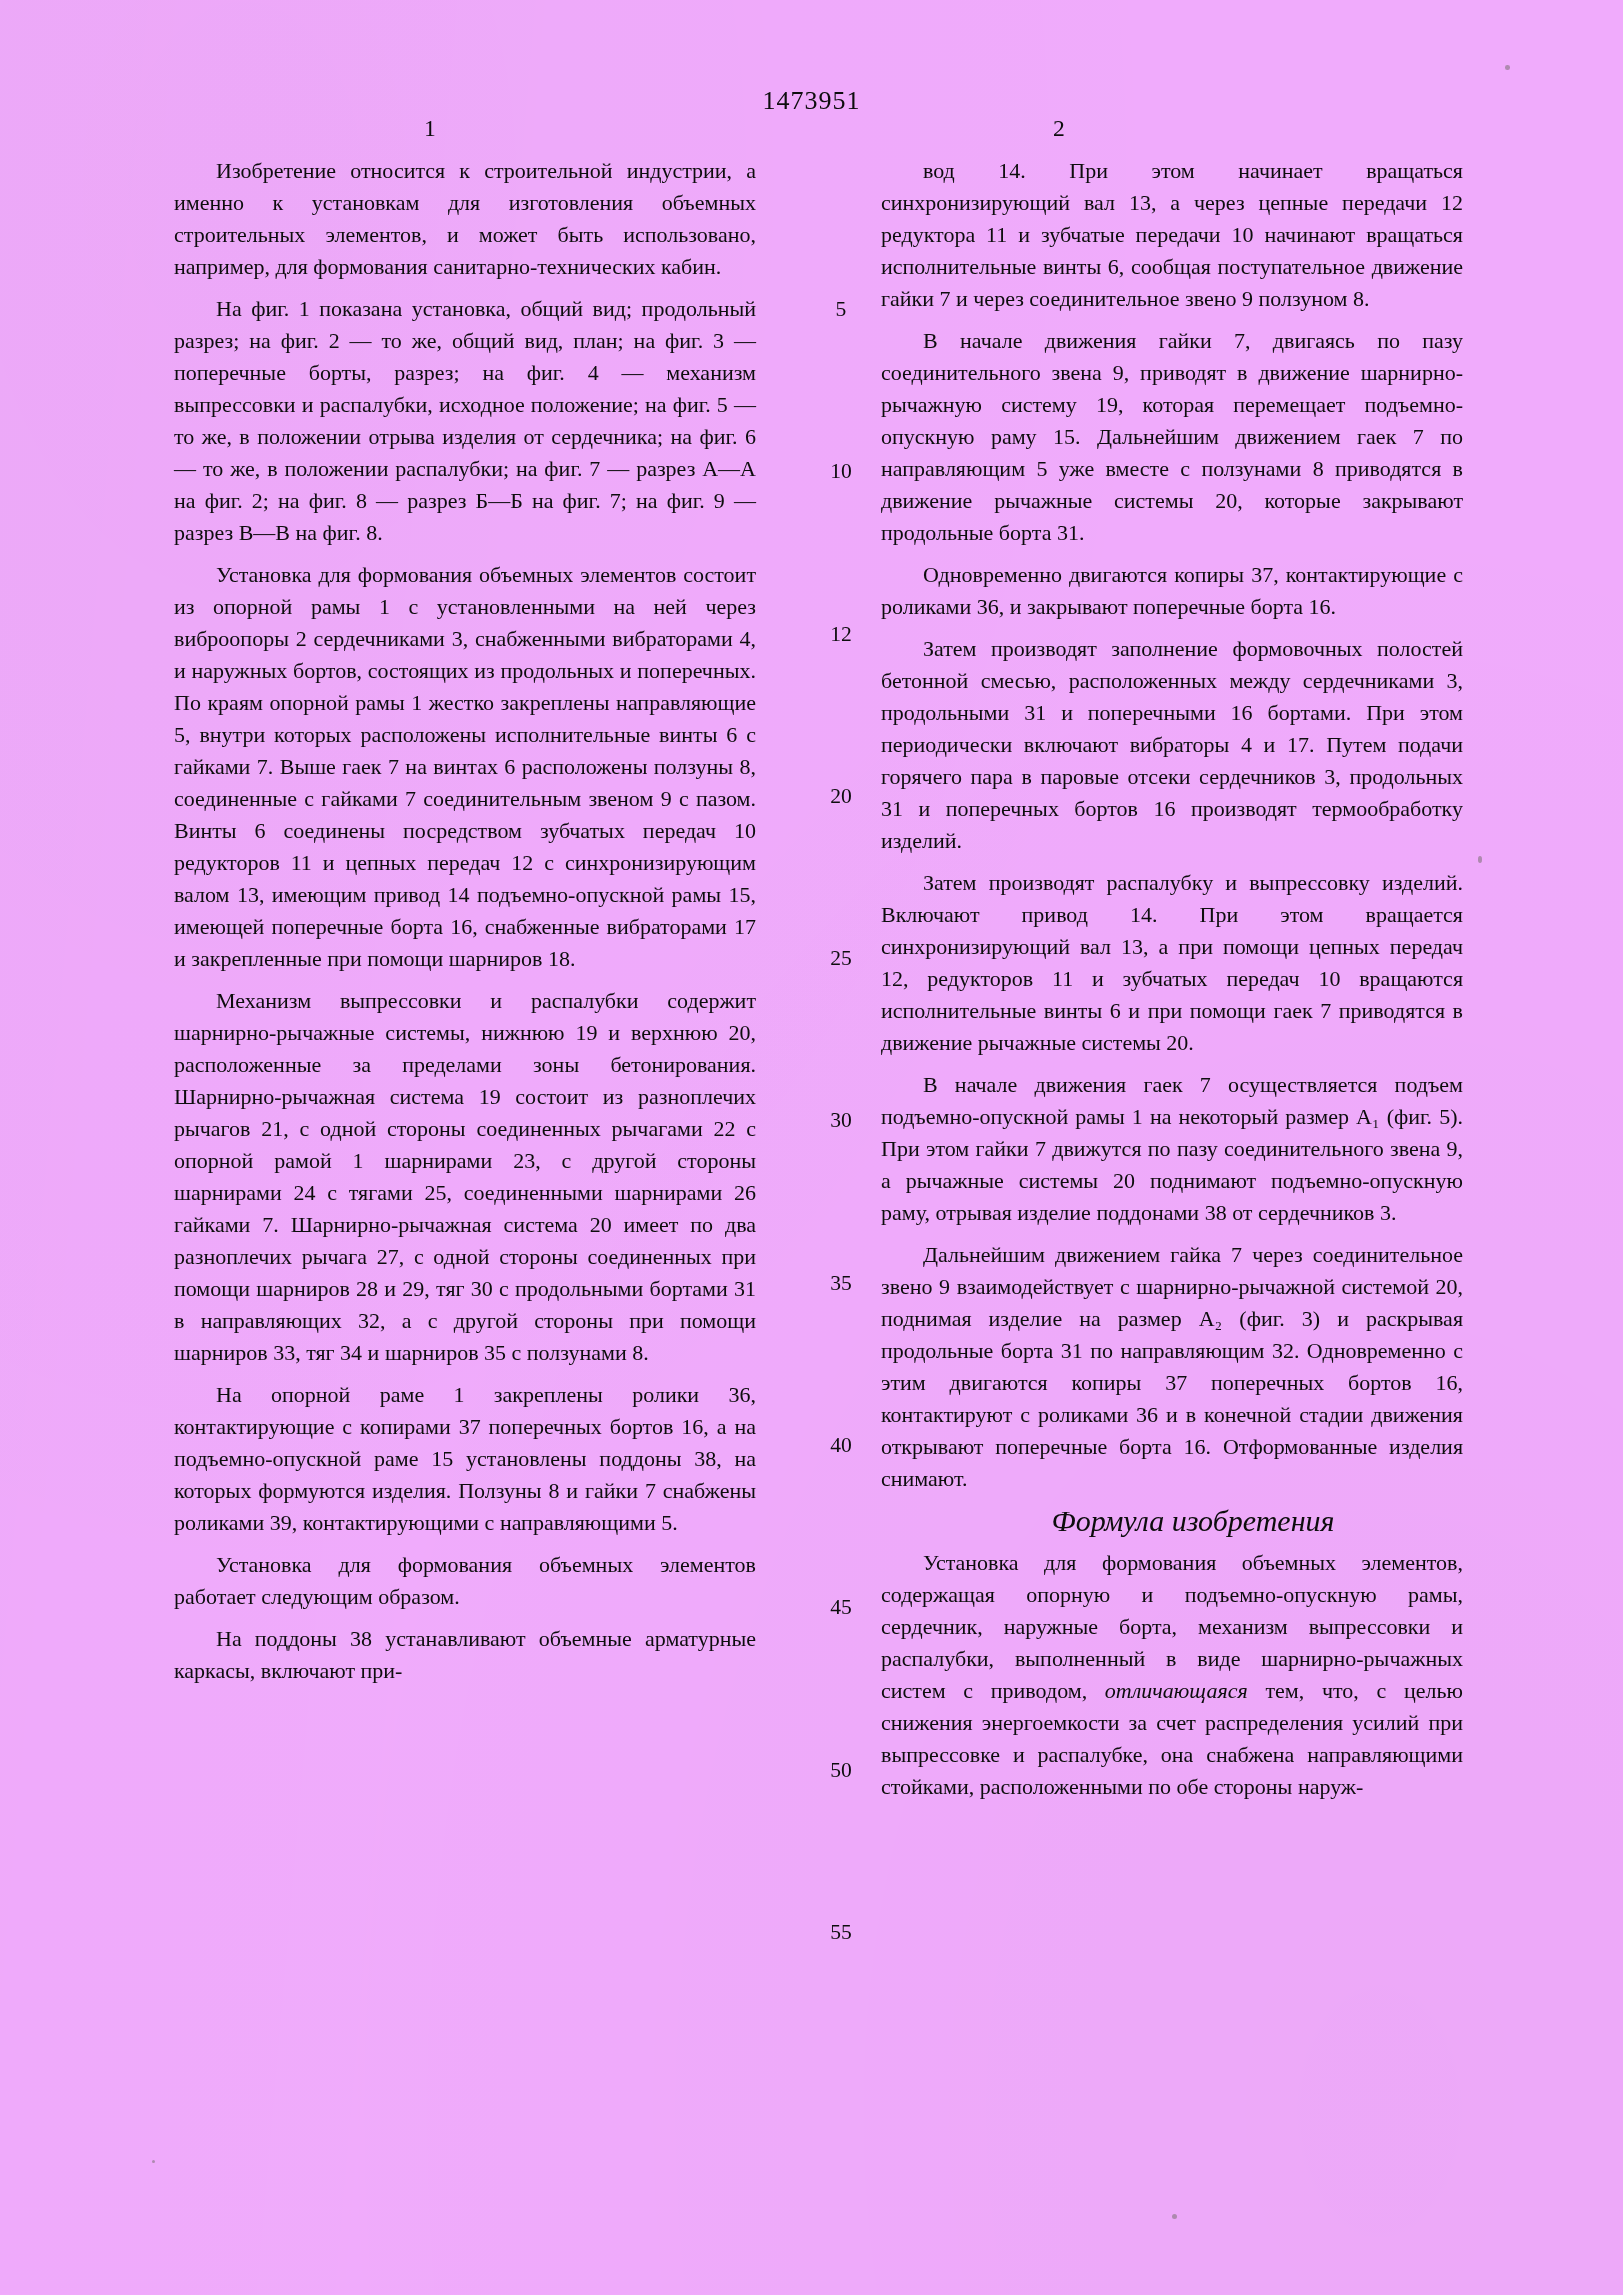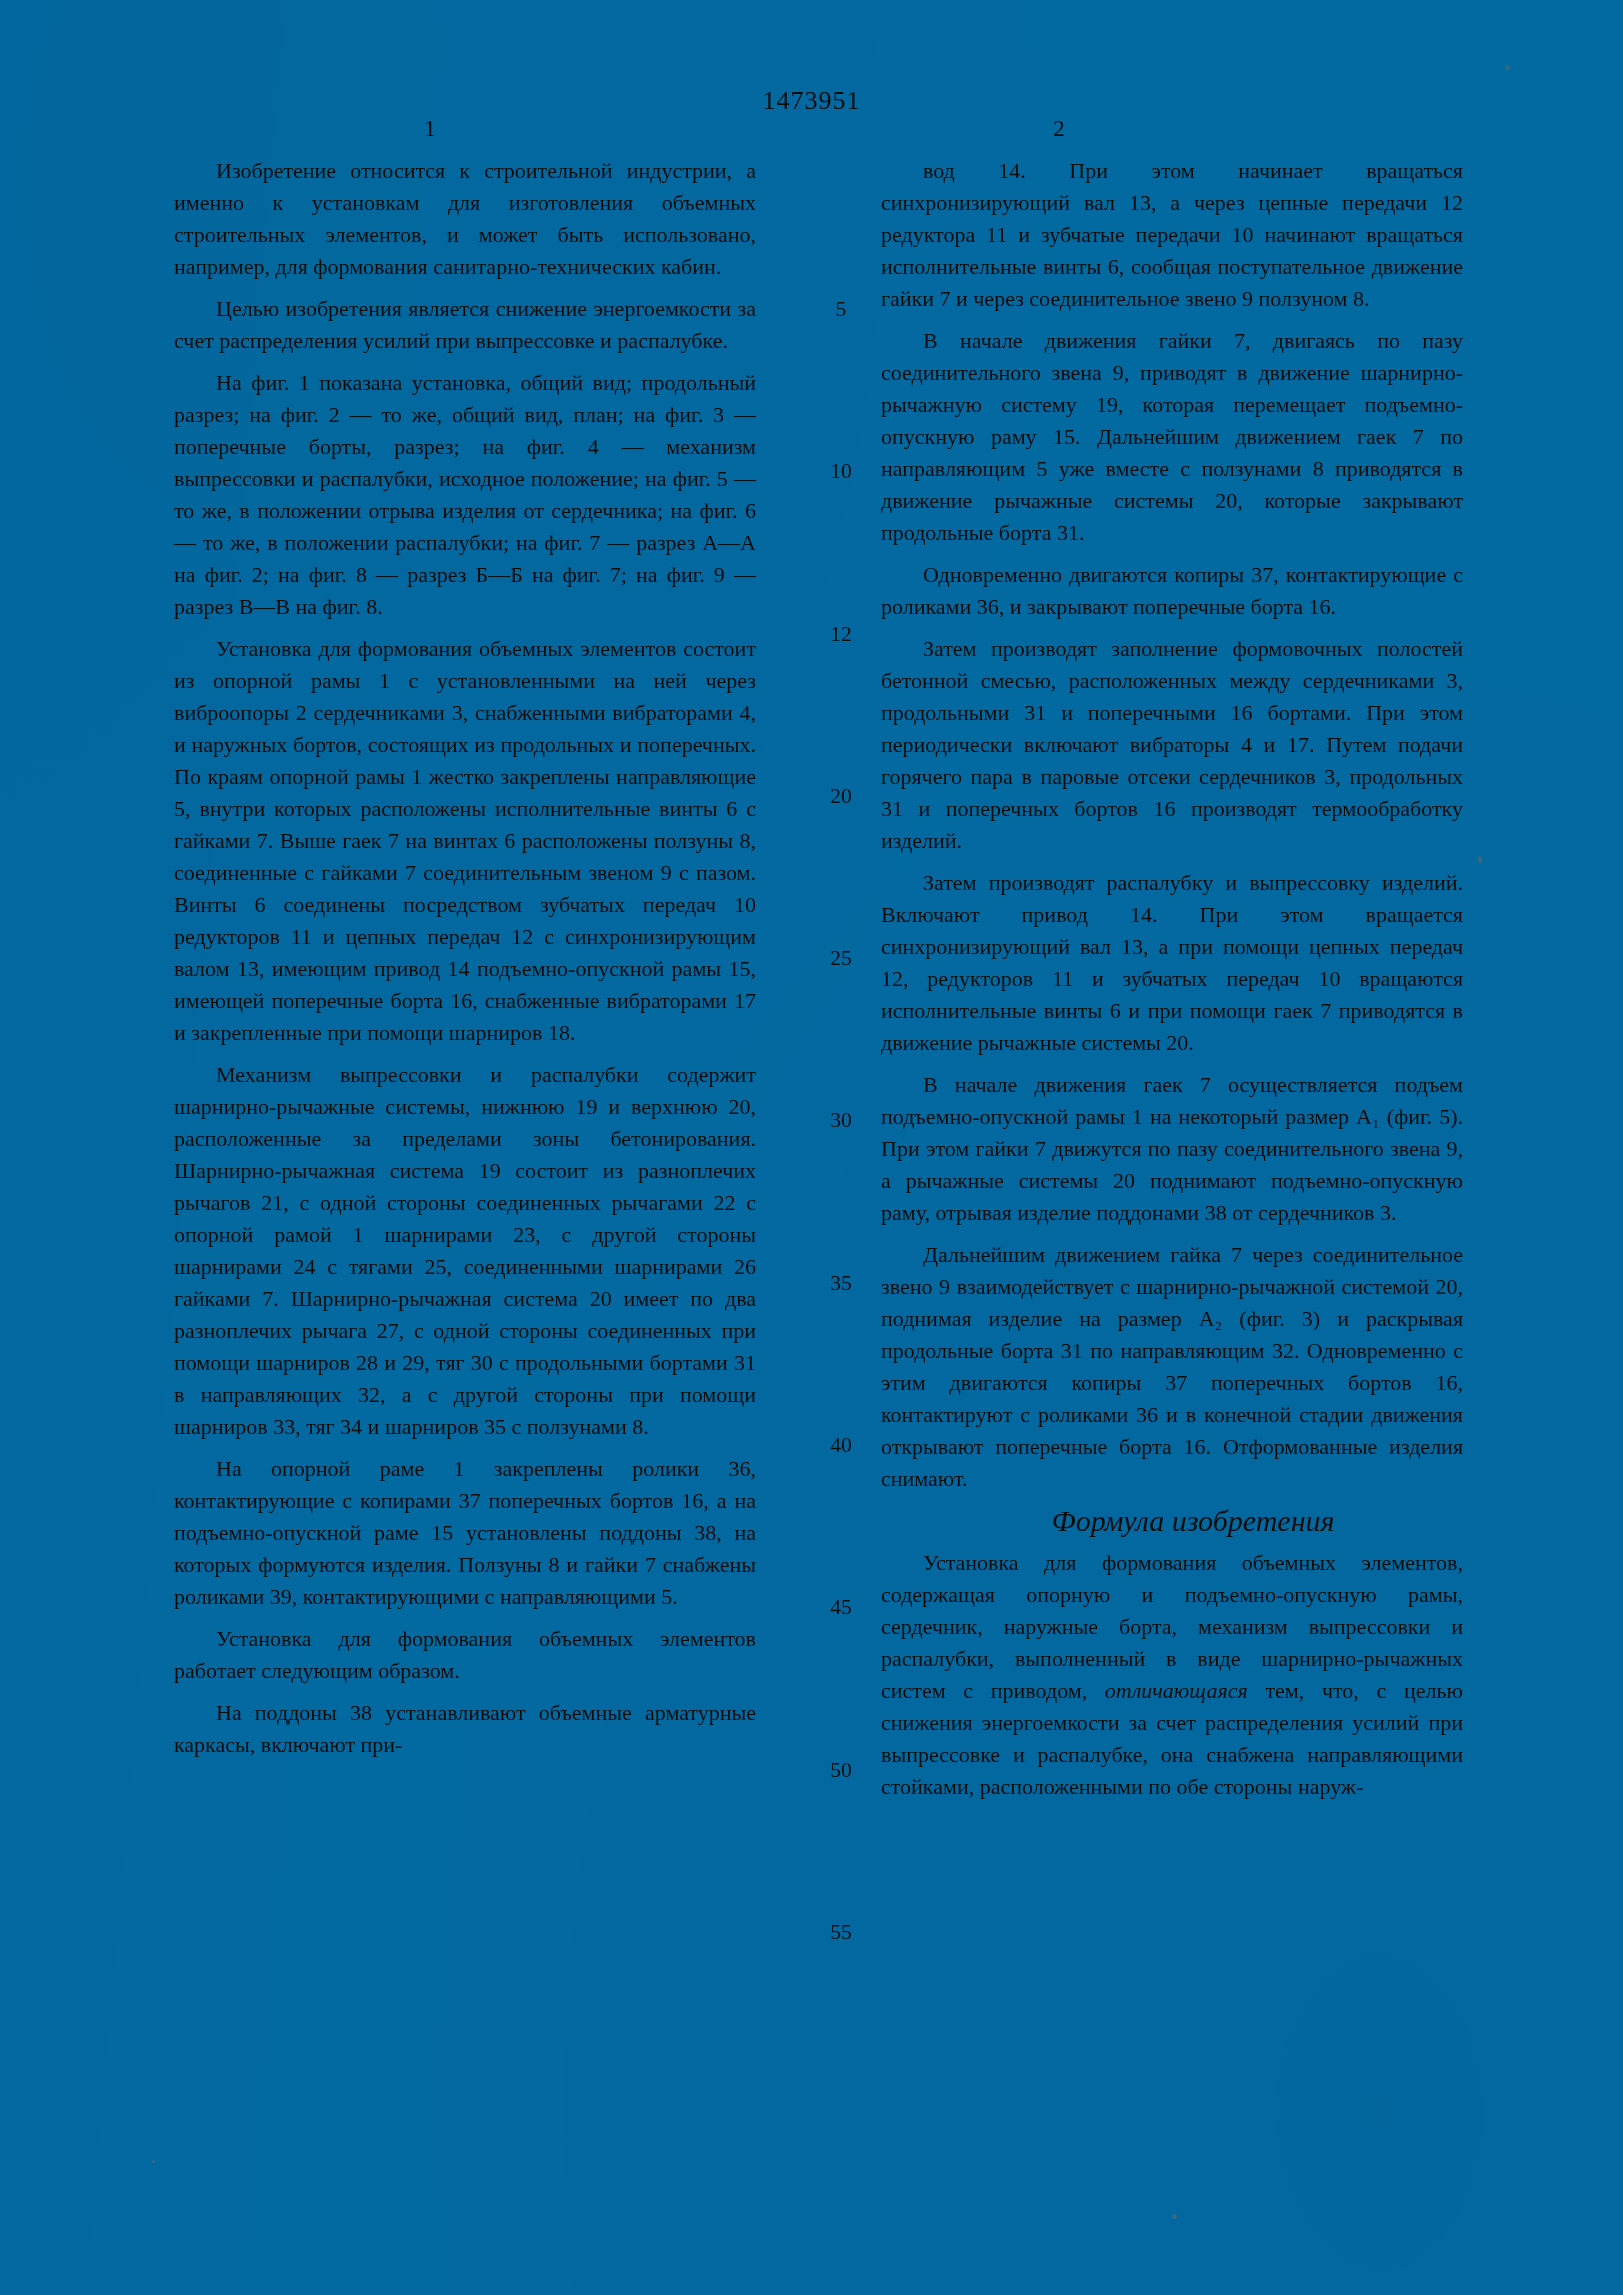--- a/index.html
+++ b/index.html
@@ -13,21 +13,21 @@
     position: relative;
     font-family: "Liberation Serif", serif;
     color: #0d0d0d;
     overflow: hidden;
   }
   .page {
     position: absolute;
     left: 0; top: 0;
     width: 1623px;
     height: 2295px;
-    background: #0369a1;
+    background: #f0abfc;
   }
   
   .texture {
     position: absolute;
     inset: 0;
     background:
       radial-gradient(ellipse at 15% 8%, rgba(0,0,0,0.012), rgba(0,0,0,0) 55%),
       radial-gradient(ellipse at 85% 92%, rgba(0,0,0,0.015), rgba(0,0,0,0) 60%),
       linear-gradient(95deg, rgba(0,0,0,0.008), rgba(0,0,0,0) 40%);
     pointer-events: none;
@@ -121,21 +121,20 @@
     <span>1473951</span>
   </div>
 
   <div class="col-num left">1</div>
   <div class="col-num right">2</div>
 
   <div class="columns">
 
     <div class="column left">
       <p>Изобретение относится к строительной индустрии, а именно к установкам для изготовления объемных строительных элементов, и может быть использовано, например, для формования санитарно-технических кабин.</p>
-      <p>Целью изобретения является снижение энергоемкости за счет распределения усилий при выпрессовке и распалубке.</p>
       <p>На фиг. 1 показана установка, общий вид; продольный разрез; на фиг. 2 — то же, общий вид, план; на фиг. 3 — поперечные борты, разрез; на фиг. 4 — механизм выпрессовки и распалубки, исходное положение; на фиг. 5 — то же, в положении отрыва изделия от сердечника; на фиг. 6 — то же, в положении распалубки; на фиг. 7 — разрез А—А на фиг. 2; на фиг. 8 — разрез Б—Б на фиг. 7; на фиг. 9 — разрез В—В на фиг. 8.</p>
       <p>Установка для формования объемных элементов состоит из опорной рамы 1 с установленными на ней через виброопоры 2 сердечниками 3, снабженными вибраторами 4, и наружных бортов, состоящих из продольных и поперечных. По краям опорной рамы 1 жестко закреплены направляющие 5, внутри которых расположены исполнительные винты 6 с гайками 7. Выше гаек 7 на винтах 6 расположены ползуны 8, соединенные с гайками 7 соединительным звеном 9 с пазом. Винты 6 соединены посредством зубчатых передач 10 редукторов 11 и цепных передач 12 с синхронизирующим валом 13, имеющим привод 14 подъемно-опускной рамы 15, имеющей поперечные борта 16, снабженные вибраторами 17 и закрепленные при помощи шарниров 18.</p>
       <p>Механизм выпрессовки и распалубки содержит шарнирно-рычажные системы, нижнюю 19 и верхнюю 20, расположенные за пределами зоны бетонирования. Шарнирно-рычажная система 19 состоит из разноплечих рычагов 21, с одной стороны соединенных рычагами 22 с опорной рамой 1 шарнирами 23, с другой стороны шарнирами 24 с тягами 25, соединенными шарнирами 26 гайками 7. Шарнирно-рычажная система 20 имеет по два разноплечих рычага 27, с одной стороны соединенных при помощи шарниров 28 и 29, тяг 30 с продольными бортами 31 в направляющих 32, а с другой стороны при помощи шарниров 33, тяг 34 и шарниров 35 с ползунами 8.</p>
       <p>На опорной раме 1 закреплены ролики 36, контактирующие с копирами 37 поперечных бортов 16, а на подъемно-опускной раме 15 установлены поддоны 38, на которых формуются изделия. Ползуны 8 и гайки 7 снабжены роликами 39, контактирующими с направляющими 5.</p>
       <p>Установка для формования объемных элементов работает следующим образом.</p>
       <p>На поддоны 38 устанавливают объемные арматурные каркасы, включают при-</p>
     </div>
 
     <div class="column right">
       <p>вод 14. При этом начинает вращаться синхронизирующий вал 13, а через цепные передачи 12 редуктора 11 и зубчатые передачи 10 начинают вращаться исполнительные винты 6, сообщая поступательное движение гайки 7 и через соединительное звено 9 ползуном 8.</p>

